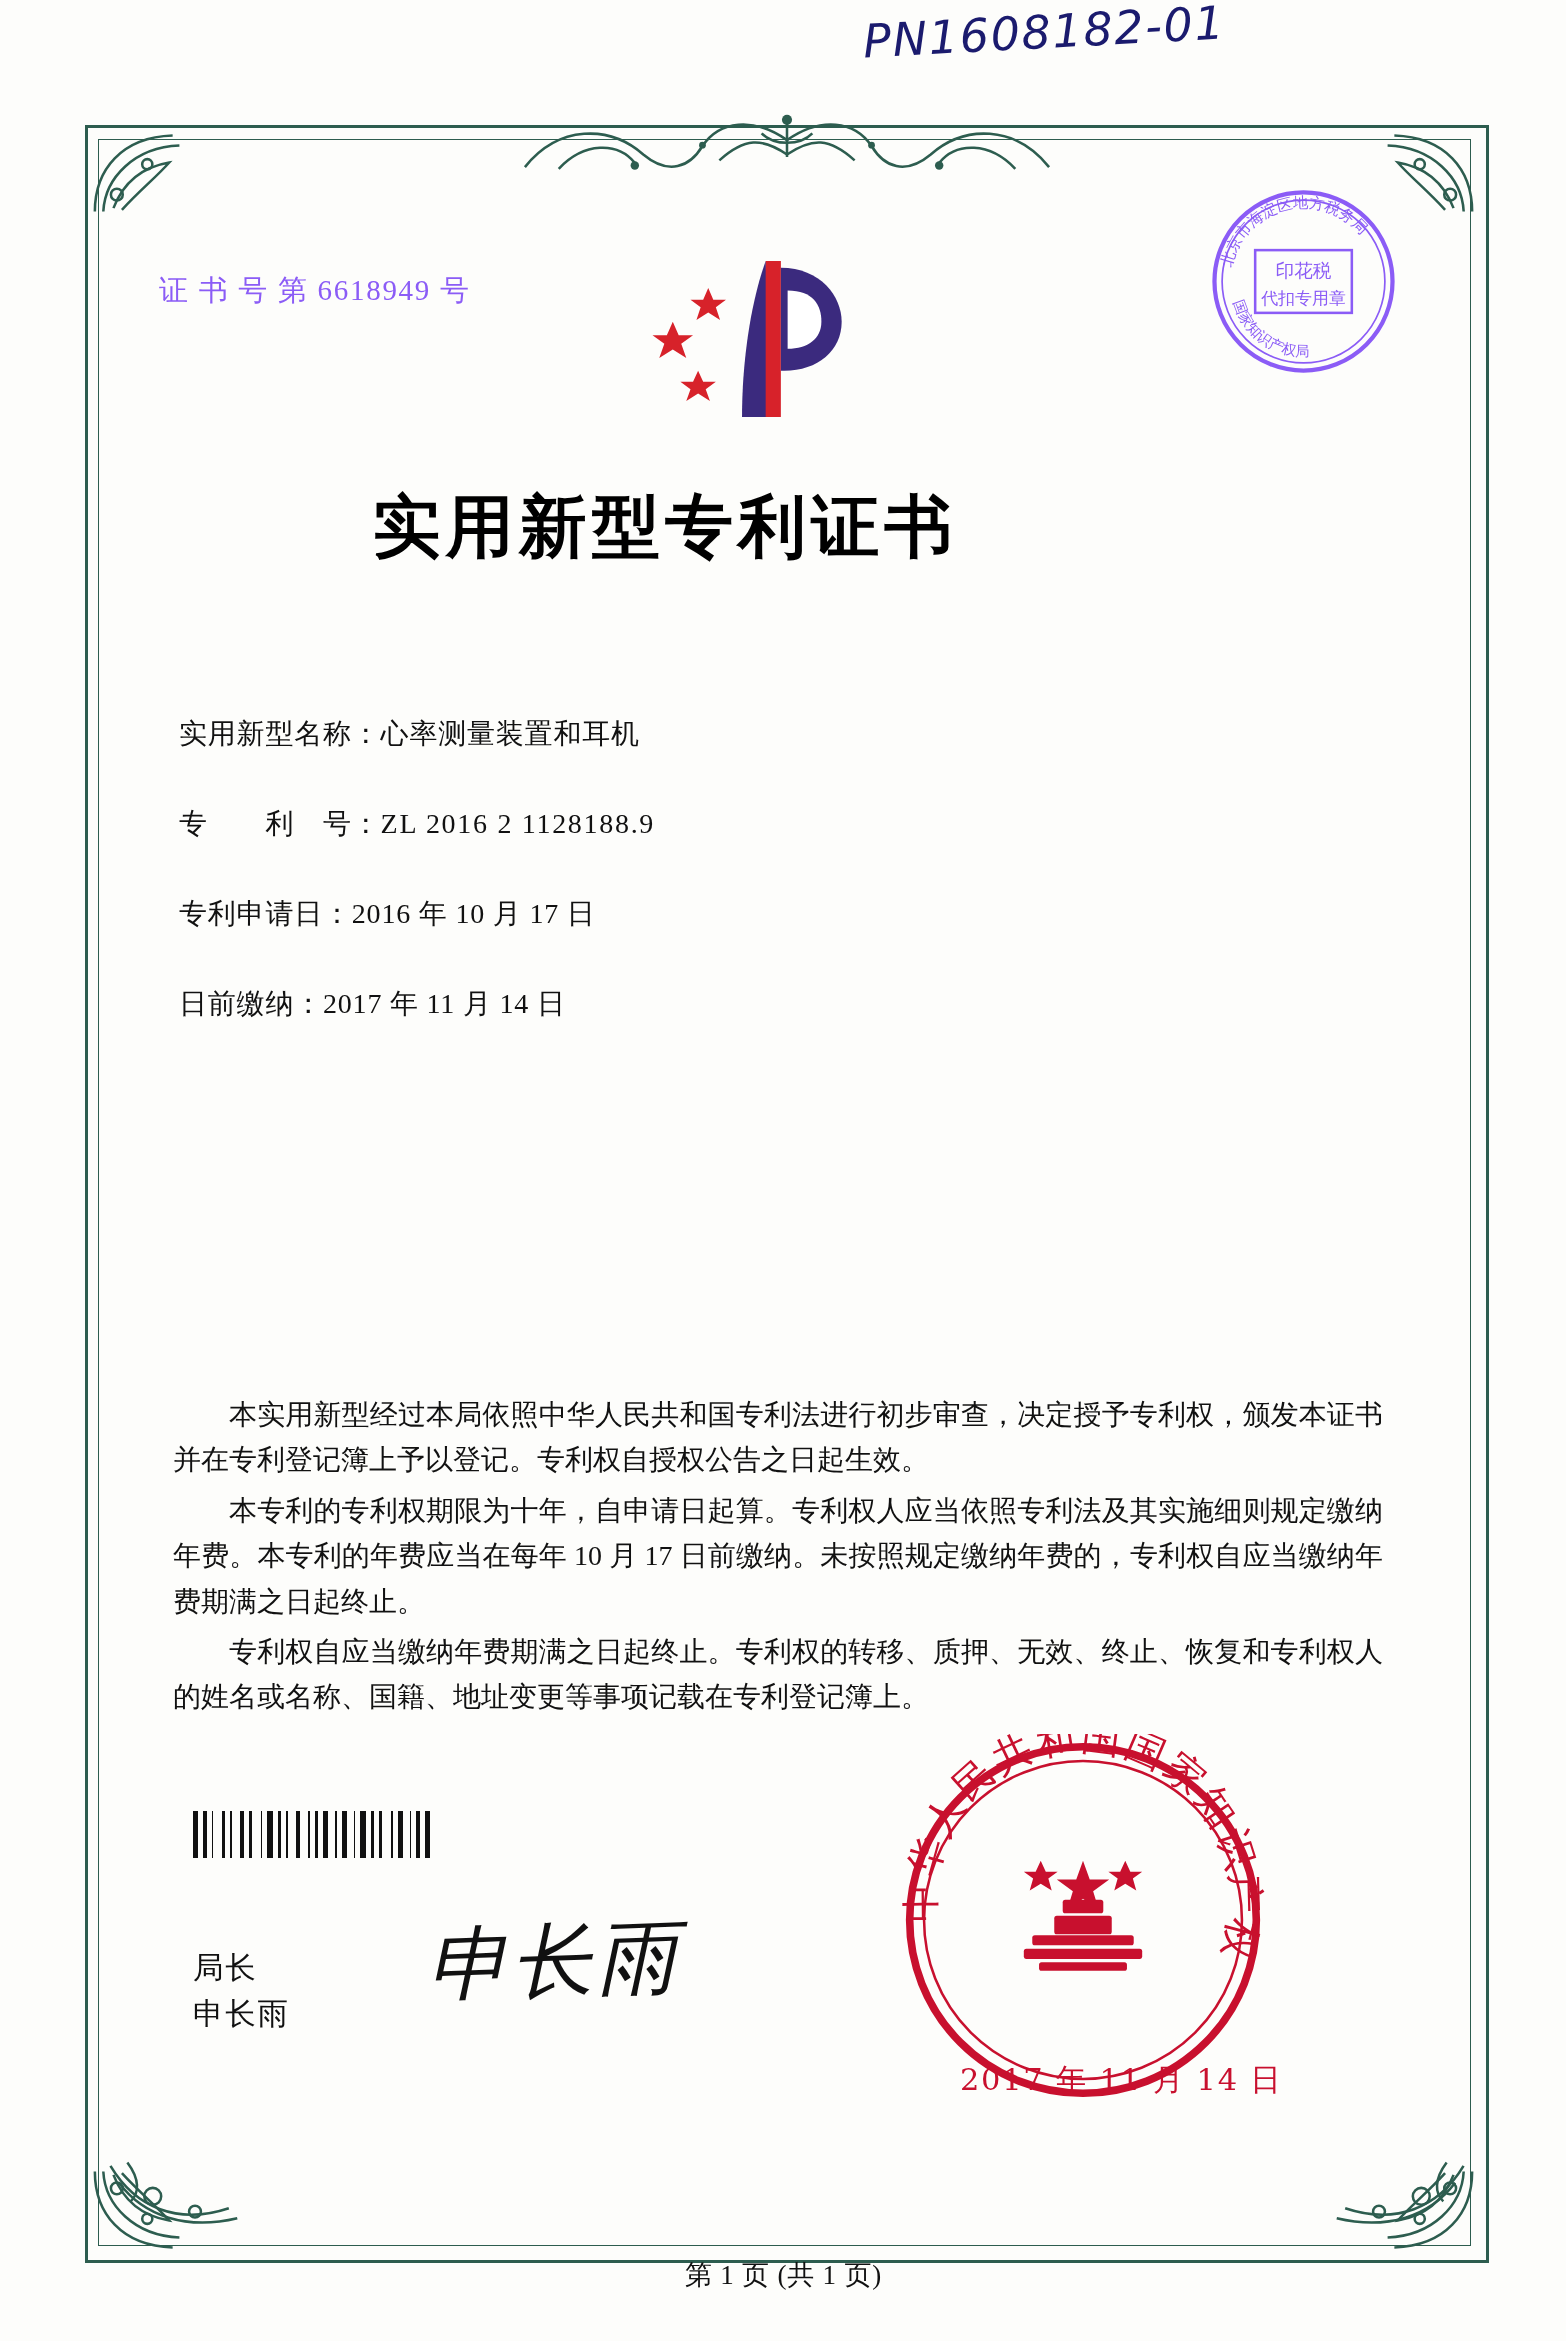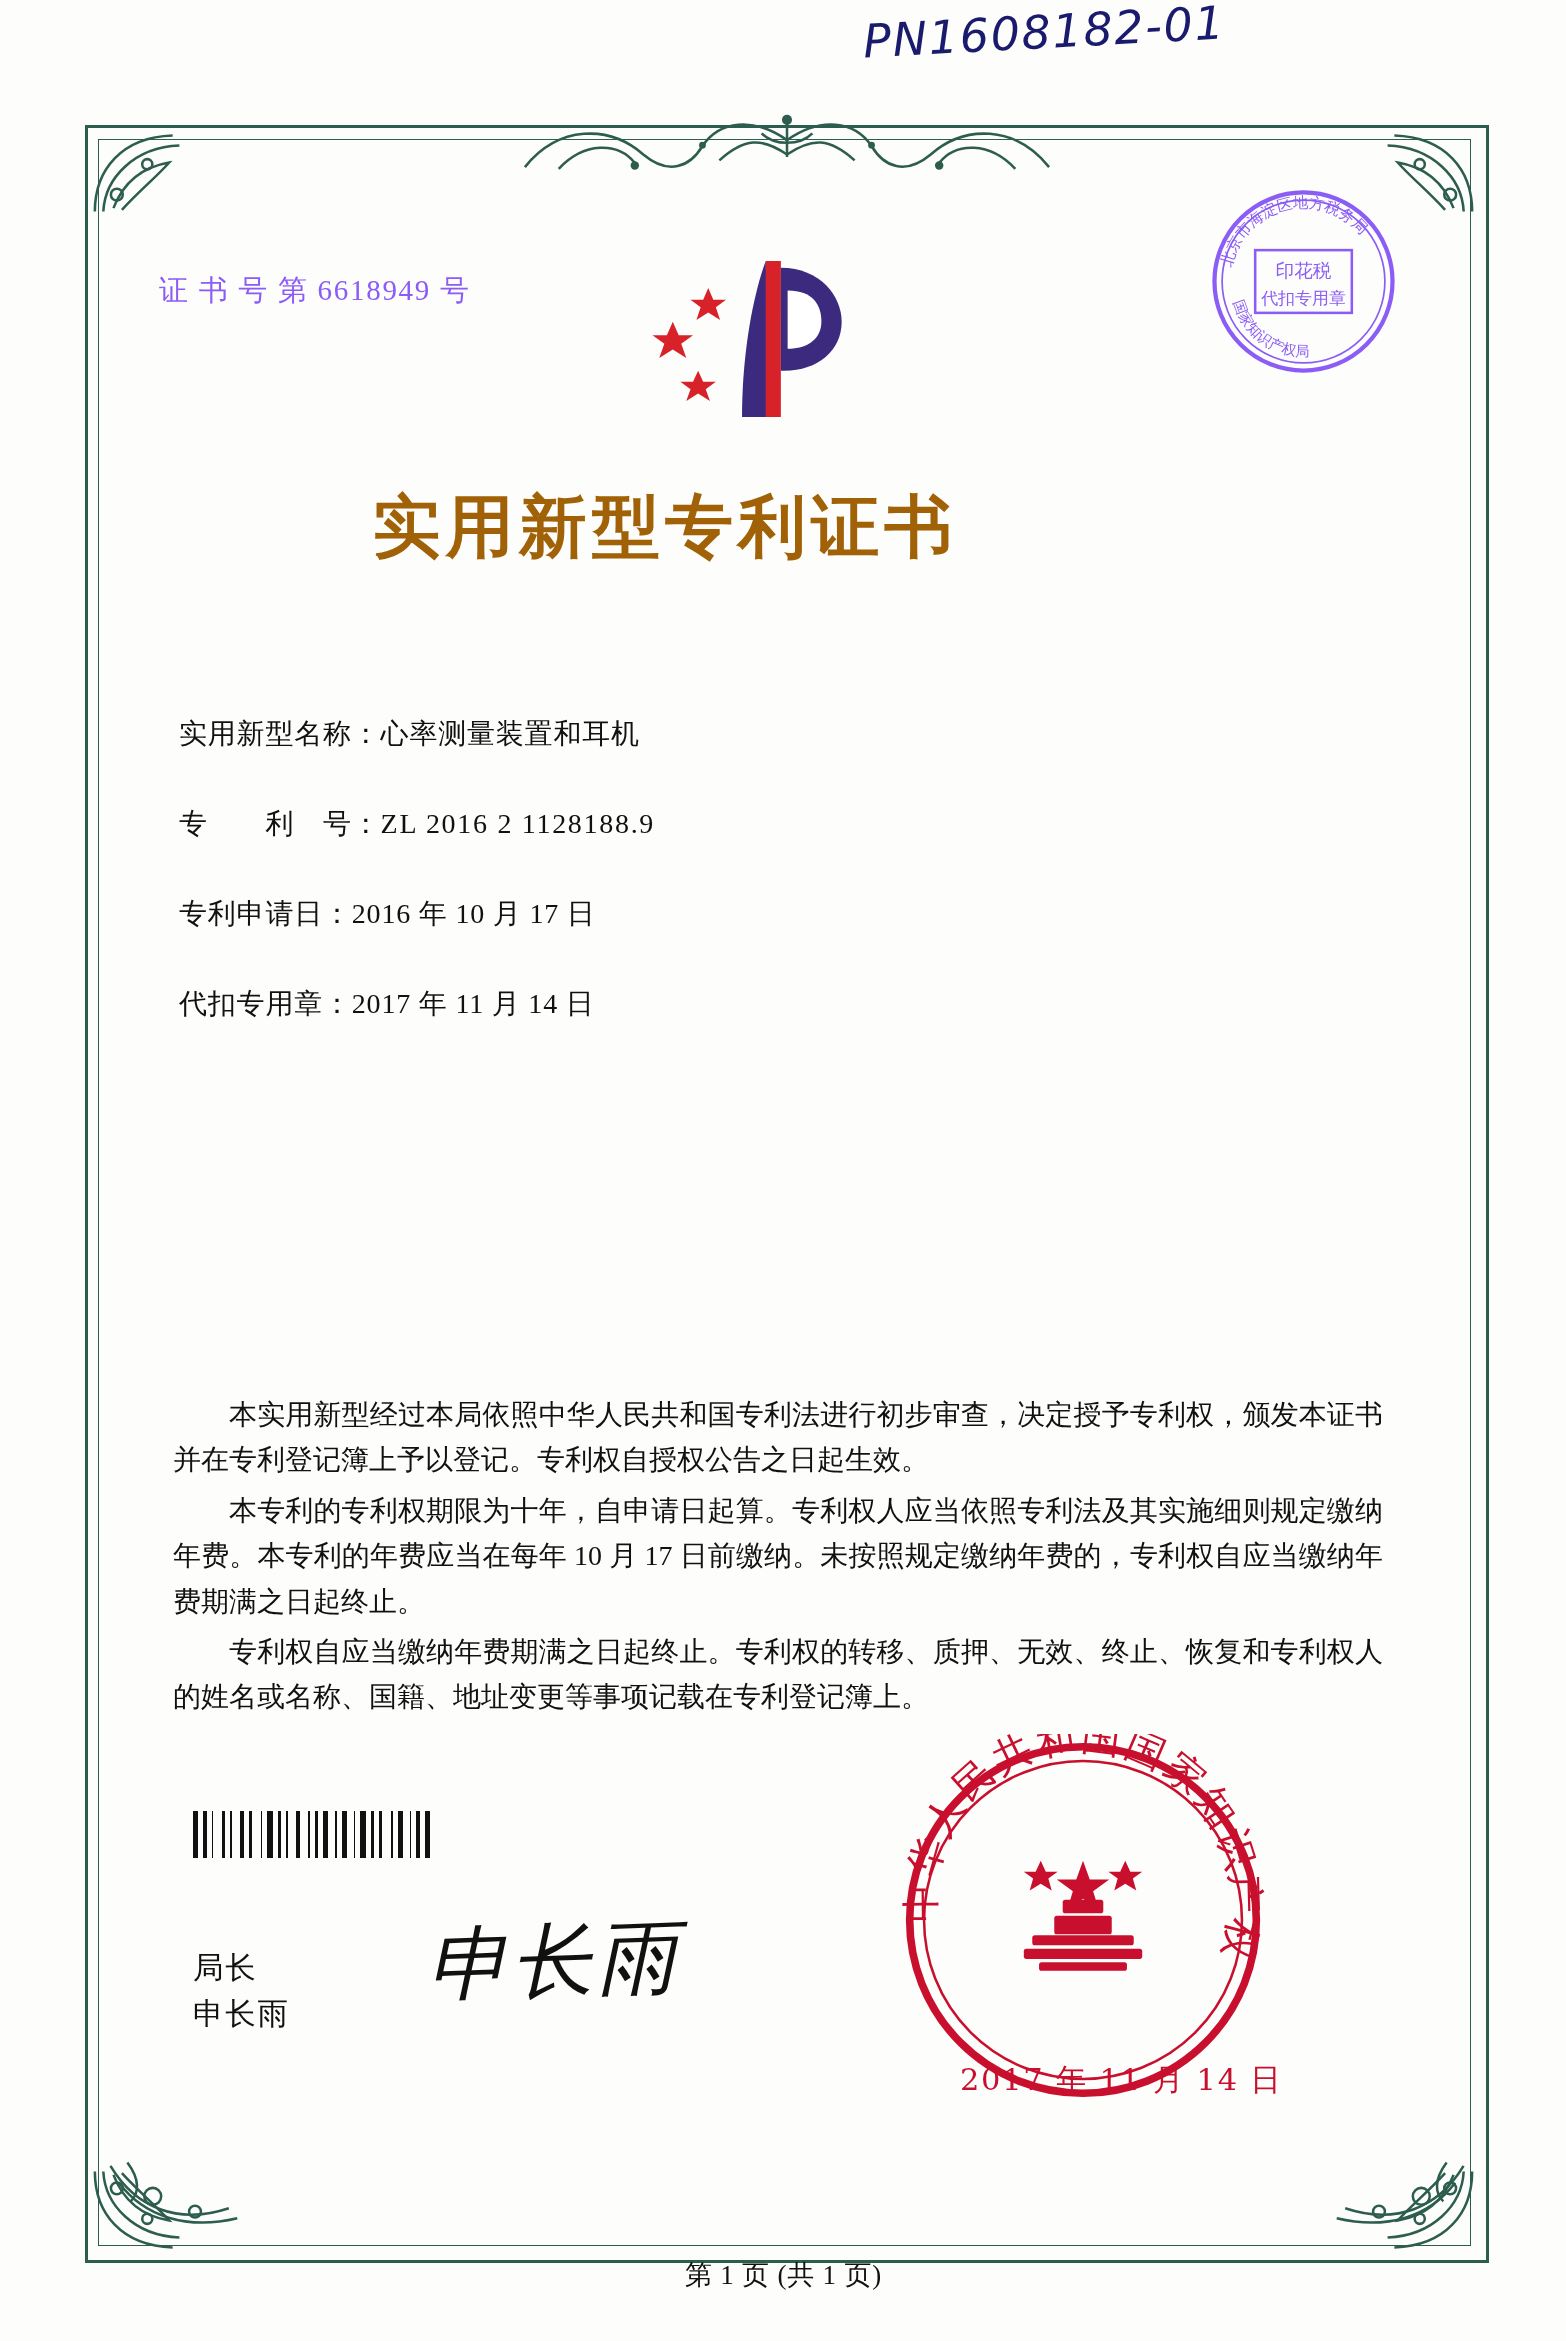--- a/index.html
+++ b/index.html
@@ -120,21 +120,21 @@
   .main-title {
     position: absolute;
     left: 0;
     top: 482px;
     width: 1330px;
     text-align: center;
     font-family: Liberation Mono, monospace;
     font-weight: bold;
     font-size: 68px;
     letter-spacing: 5.1px;
-    color: #a16207;
+    color: #000000;
   }
 
   
   .fields {
     position: absolute;
     left: 179px;
     top: 715px;
     width: 1168px;
     text-align: right;
   }
@@ -383,21 +383,21 @@
     </div>
     <div class="field-row">
       <span class="field-label">专　　利　号：</span>
       <span class="field-value mono-ish">ZL 2016 2 1128188.9</span>
     </div>
     <div class="field-row">
       <span class="field-label">专利申请日：</span>
       <span class="field-value">2016 年 10 月 17 日</span>
     </div>
     <div class="field-row">
-      <span class="field-label">代扣专用章：</span>
+      <span class="field-label">日前缴纳：</span>
       <span class="field-value">2017 年 11 月 14 日</span>
     </div>
   </div>
 
   <div class="body-text">
     <p>本实用新型经过本局依照中华人民共和国专利法进行初步审查，决定授予专利权，颁发本证书并在专利登记簿上予以登记。专利权自授权公告之日起生效。</p>
     <p>本专利的专利权期限为十年，自申请日起算。专利权人应当依照专利法及其实施细则规定缴纳年费。本专利的年费应当在每年 10 月 17 日前缴纳。未按照规定缴纳年费的，专利权自应当缴纳年费期满之日起终止。</p>
     <p>专利权自应当缴纳年费期满之日起终止。专利权的转移、质押、无效、终止、恢复和专利权人的姓名或名称、国籍、地址变更等事项记载在专利登记簿上。</p>
   </div>
 

